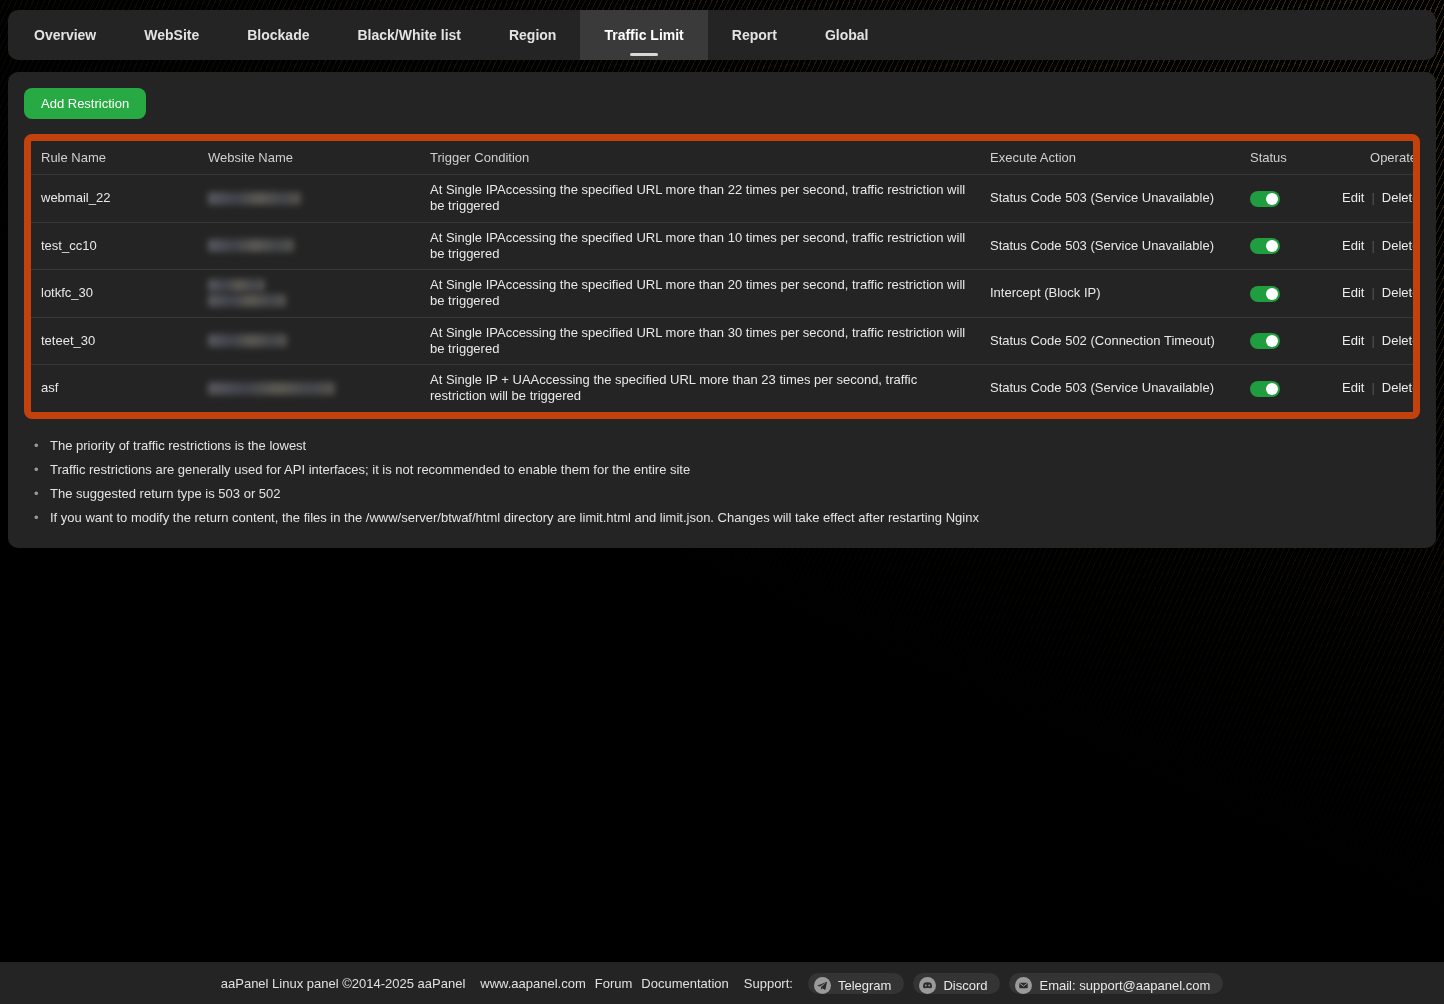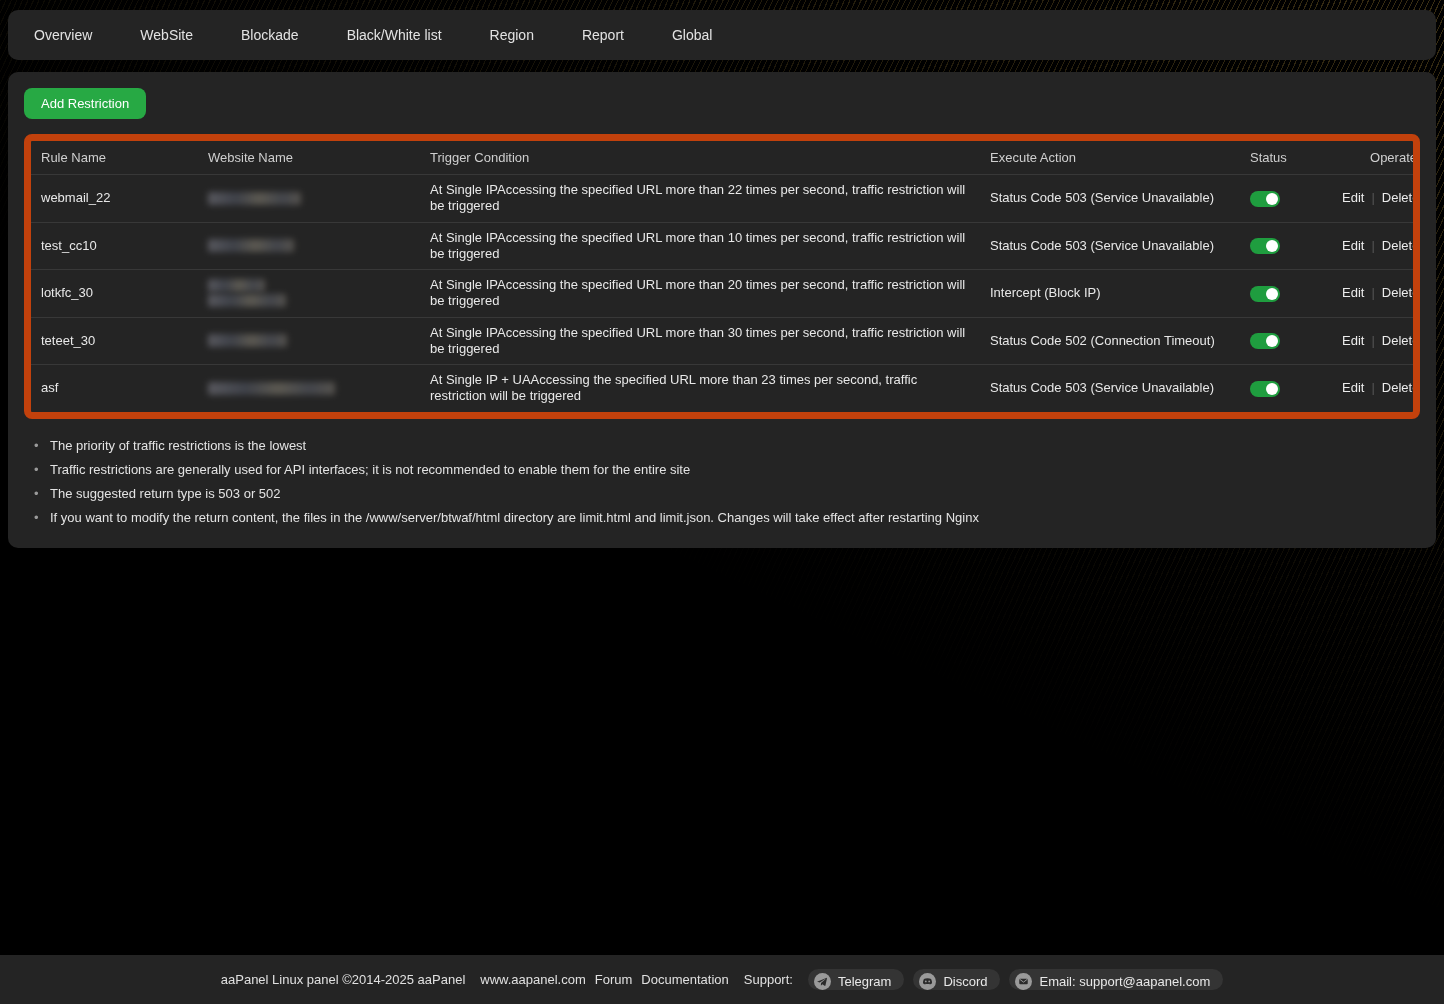--- a/index.html
+++ b/index.html
@@ -41,20 +41,21 @@
   }
   .tab {
     display: flex;
     align-items: center;
     padding: 12px 24px;
     font-size: 14px;
     color: #e3e3e3;
     cursor: pointer;
     position: relative;
     white-space: nowrap;
+    font-weight: bold;
   }
   .tab.active { background: #3a3a3a; color: #fff; }
   .tab.active::after {
     content: "";
     position: absolute;
     left: 50%;
     transform: translateX(-50%);
     bottom: 4px;
     width: 28px;
     height: 3px;
@@ -151,21 +152,21 @@
     content: "•";
     position: absolute;
     left: 0;
     color: #9a9a9a;
   }
 
   .spacer { flex: 1; }
 
   
   .footer {
-    height: 49px;
+    height: 42px;
     background: #242424;
     display: flex;
     align-items: center;
     justify-content: center;
     gap: 15px;
     font-size: 13px;
     color: #e0e0e0;
   }
   .footer a { color: #e0e0e0; text-decoration: none; cursor: pointer; }
   .pill {
@@ -183,20 +184,21 @@
 </style>
 </head>
 <body>
 
 <div class="nav">
     <div class="tab">Overview</div>
     <div class="tab">WebSite</div>
     <div class="tab">Blockade</div>
     <div class="tab">Black/White list</div>
     <div class="tab">Region</div>
+    <div class="tab active">Traffic Limit</div>
     <div class="tab">Report</div>
     <div class="tab">Global</div>
   </div>
 
 <div class="panel">
   <button class="add-btn">Add Restriction</button>
 
   <div class="table-wrap">
     <table>
       <colgroup>

